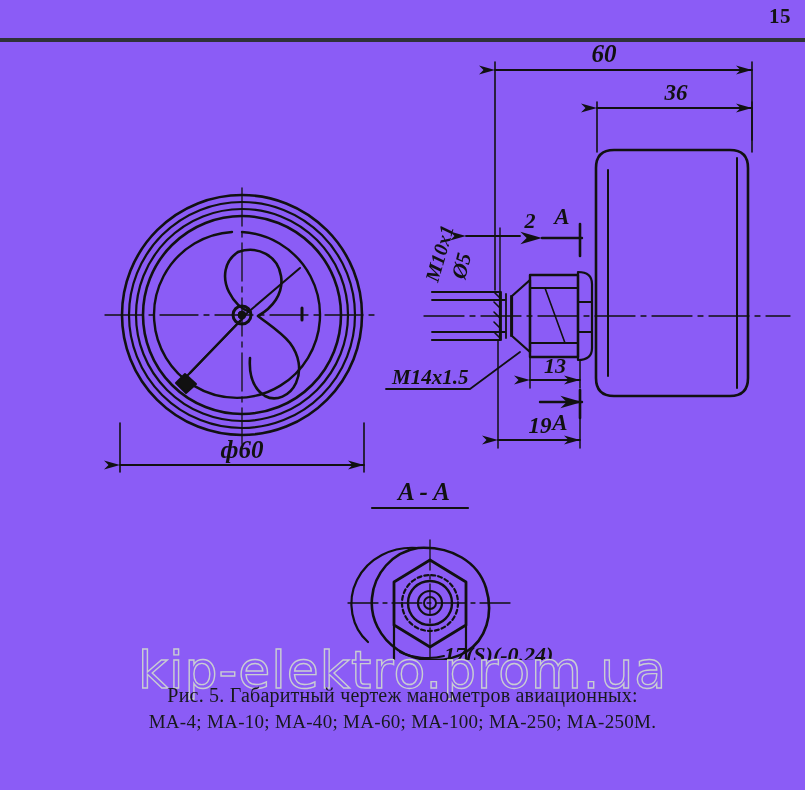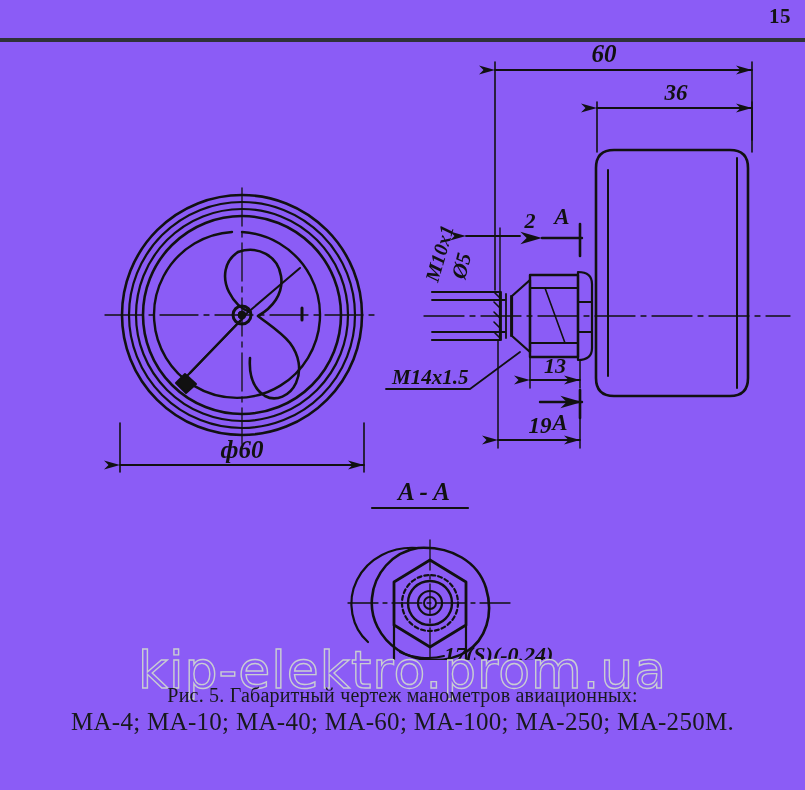--- a/index.html
+++ b/index.html
@@ -85,21 +85,21 @@
     font-family: "Liberation Serif", serif;
     color: #17191c;
   }
   .caption-line1 {
     font-size: 20px;
     letter-spacing: 0.2px;
     line-height: 26px;
     white-space: nowrap;
   }
   .caption-line2 {
-    font-size: 25px;
+    font-size: 19px;
     letter-spacing: 0.3px;
     line-height: 28px;
     white-space: nowrap;
   }
   
   .dim-txt {
     font-family: "Liberation Serif", serif;
     font-style: italic;
     font-weight: 700;
     fill: #111111;

